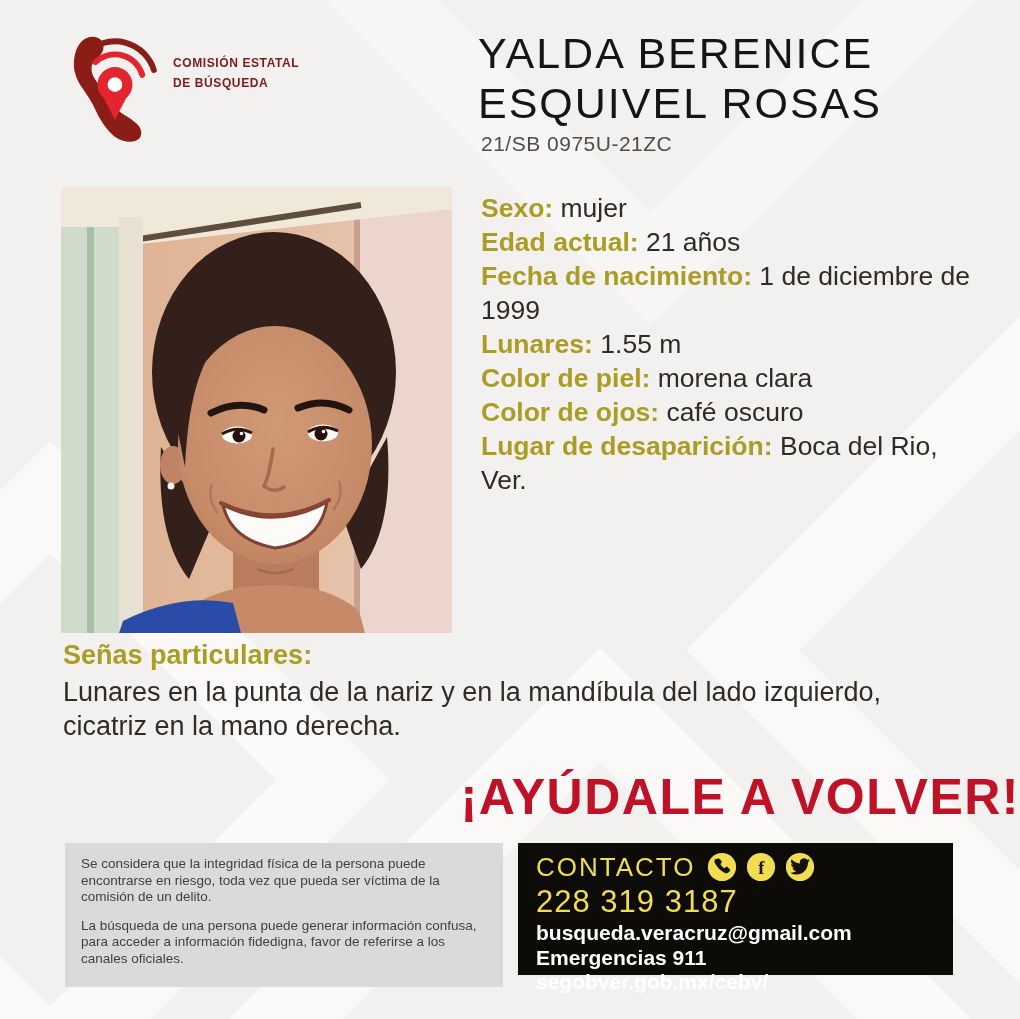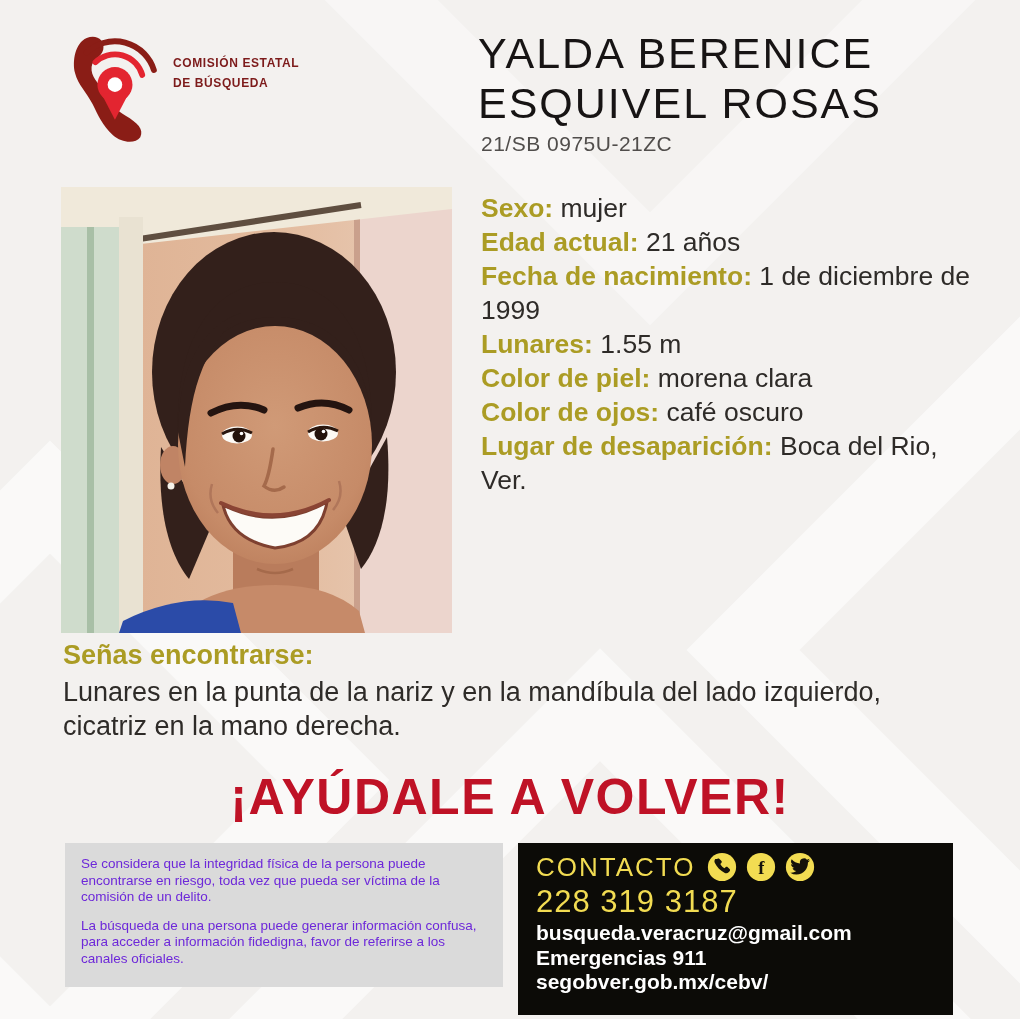--- a/index.html
+++ b/index.html
@@ -65,37 +65,37 @@
     font-size:27px;font-weight:bold;color:#ab9c24;
   }
   .senas-text{
     position:absolute;left:63px;top:675px;width:905px;
     font-size:27px;line-height:34px;color:#2e2b28;
   }
 
   
   .headline{
     position:absolute;left:0;top:768px;width:1020px;
-    text-align:center;
+    text-align:right;
     font-size:50px;font-weight:bold;letter-spacing:1.5px;
     color:#bf1226;
   }
 
   
   .disclaimer{
     position:absolute;left:65px;top:843px;width:438px;height:144px;
     background:#dadada;box-sizing:border-box;
     padding:13px 16px;
-    font-size:13.5px;line-height:16.5px;color:#6d28d9;
+    font-size:13.5px;line-height:16.5px;color:#404040;
   }
   .disclaimer p{margin:0 0 12px 0;}
   .disclaimer p:last-child{margin:0;}
 
   .contact{
-    position:absolute;left:518px;top:843px;width:435px;height:172px;
+    position:absolute;left:518px;top:843px;width:435px;height:132px;
     background:#0c0b07;box-sizing:border-box;
     padding:7px 18px 0 18px;color:#fff;
   }
   .contact-row1{display:flex;align-items:center;gap:12px;height:34px;}
   .contact-title{
     font-size:26px;letter-spacing:2px;color:#f2dc52;font-weight:400;
   }
   .social{display:flex;gap:9px;align-items:center;}
   .social .sicon{width:30px;height:30px;display:block;cursor:pointer;}
   .contact-phone{
@@ -209,21 +209,21 @@
   <div class="details layer">
     <div class="detail"><span class="dlabel">Sexo:</span> <span class="dvalue">mujer</span></div>
     <div class="detail"><span class="dlabel">Edad actual:</span> <span class="dvalue">21 años</span></div>
     <div class="detail"><span class="dlabel">Fecha de nacimiento:</span> <span class="dvalue">1 de diciembre de 1999</span></div>
     <div class="detail"><span class="dlabel">Lunares:</span> <span class="dvalue">1.55 m</span></div>
     <div class="detail"><span class="dlabel">Color de piel:</span> <span class="dvalue">morena clara</span></div>
     <div class="detail"><span class="dlabel">Color de ojos:</span> <span class="dvalue">café oscuro</span></div>
     <div class="detail"><span class="dlabel">Lugar de desaparición:</span> <span class="dvalue">Boca del Rio, Ver.</span></div>
   </div>
 
-  <div class="senas-label layer">Señas encontrarse:</div>
+  <div class="senas-label layer">Señas particulares:</div>
   <div class="senas-text layer">Lunares en la punta de la nariz y en la mandíbula del lado izquierdo, cicatriz en la mano derecha.</div>
 
   <div class="headline layer">¡AYÚDALE A VOLVER!</div>
 
   <div class="disclaimer layer">
     <p>Se considera que la integridad física de la persona puede encontrarse en riesgo, toda vez que pueda ser víctima de la comisión de un delito.</p>
     <p>La búsqueda de una persona puede generar información confusa, para acceder a información fidedigna, favor de referirse a los canales oficiales.</p>
   </div>
 
   <div class="contact layer">

